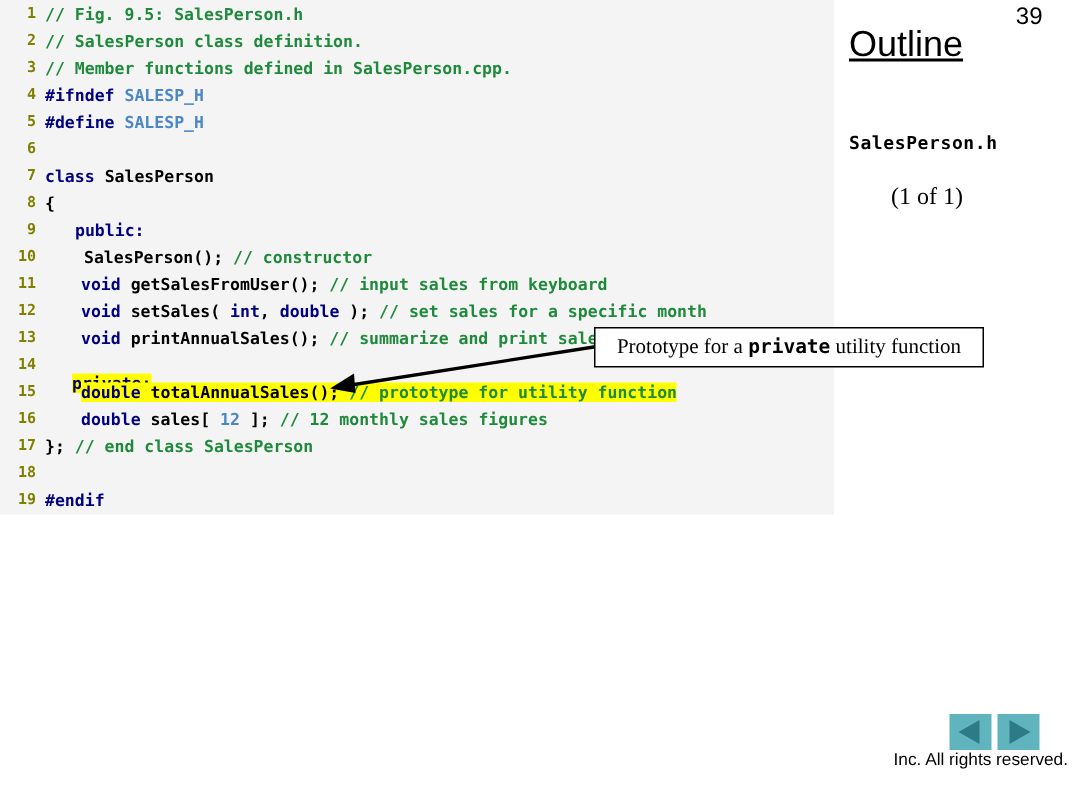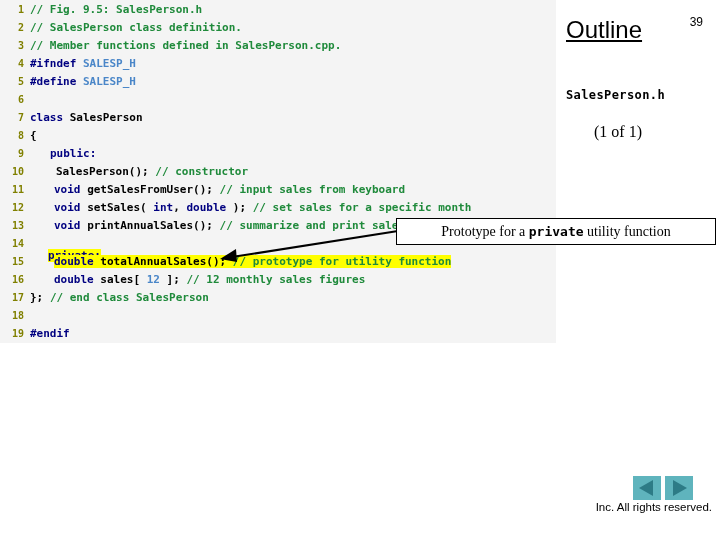--- a/index.html
+++ b/index.html
@@ -54,26 +54,25 @@
   .t-com  { color: #1f8a3b; }
   .t-kw   { color: #000080; }
   .t-pre  { color: #000080; }
   .t-id   { color: #000000; }
   .t-lit  { color: #4a86c8; }
   .t-mac  { color: #4a86c8; }
 
   
   #page-number {
     position: absolute;
-    right: 17px;
+    right: 25px;
     top: 3px;
-    font-size: 12px;
-    color: #000000;
-    font-family: "Liberation Sans", sans-serif;
-    margin-top: 12px;
+    font-size: 16px;
+    color: #000000;
+    font-family: "Liberation Sans", sans-serif;
   }
   #outline-heading {
     position: absolute;
     left: 566px;
     top: 16px;
     font-size: 24px;
     color: #000000;
     text-decoration: underline;
     font-family: "Liberation Sans", sans-serif;
   }
@@ -94,21 +93,21 @@
     font-size: 16px;
     color: #000000;
     font-family: Liberation Serif, serif;
   }
 
   
   #callout-box {
     position: absolute;
     left: 396px;
     top: 218px;
-    width: 320px;
+    width: 260px;
     height: 27px;
     box-sizing: border-box;
     border: 1px solid #000000;
     background: #ffffff;
     display: flex;
     align-items: center;
     justify-content: center;
     padding: 0 5px;
   }
   #callout-text {

